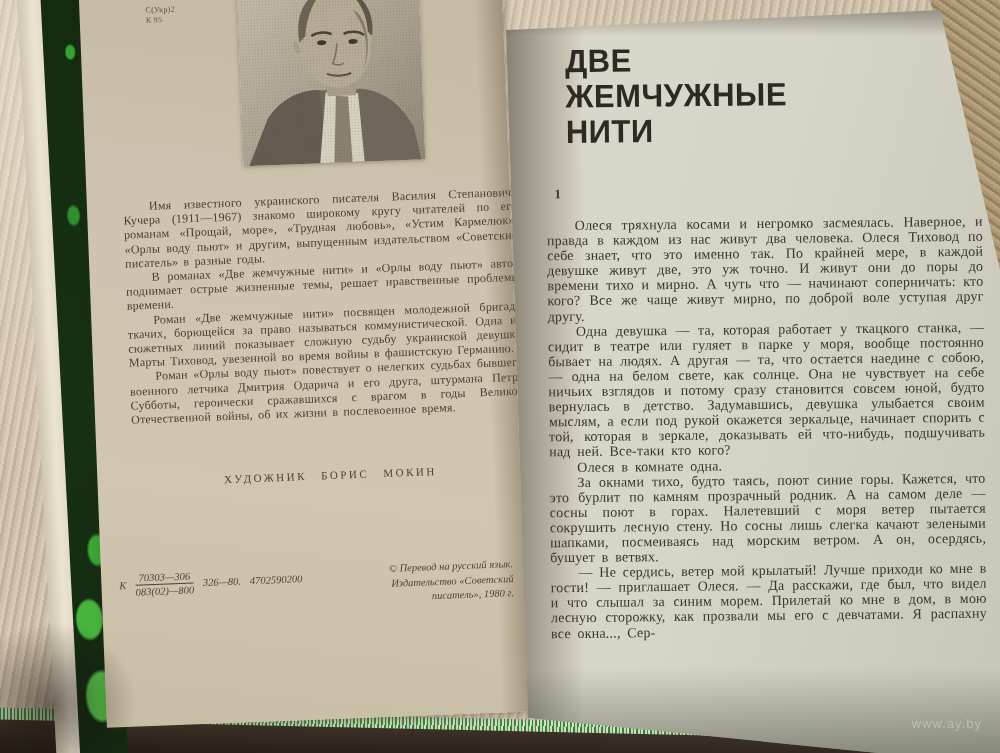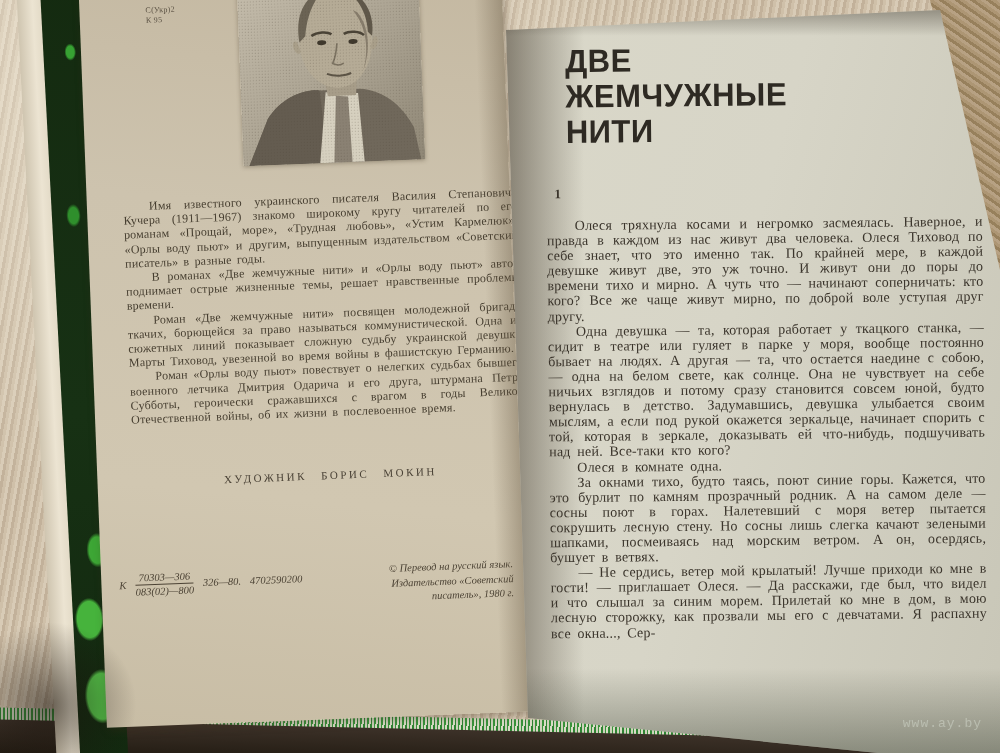--- a/index.html
+++ b/index.html
@@ -86,21 +86,21 @@
   .bodytext{margin-top:16px;font-size:14px;line-height:15.1px;text-align:justify;
     color:#3b352c;word-spacing:3px;letter-spacing:.2px;}
   .bodytext p{margin:0;text-indent:28px;}
 
   
   .corner-shadow{position:absolute;left:-70px;top:590px;width:240px;height:230px;z-index:4;
     background:radial-gradient(closest-side,rgba(25,18,12,.55),transparent 72%);}
   .vignette{position:absolute;inset:0;z-index:5;pointer-events:none;
     background:radial-gradient(125% 125% at 50% 40%,transparent 62%,rgba(40,30,18,.22));}
   .watermark{position:absolute;right:18px;bottom:22px;z-index:6;
-    font-family:Liberation Mono, monospace;font-size:13px;
+    font-family:Liberation Sans, sans-serif;font-size:13px;
     letter-spacing:1px;color:rgba(225,232,220,.42);}
 </style>
 </head>
 <body>
 
 <div class="fabric"></div>
 <div class="fabric-topright"></div>
 
 <div class="page-block-stripes"></div>
 <div class="bottom-shadow"></div>

